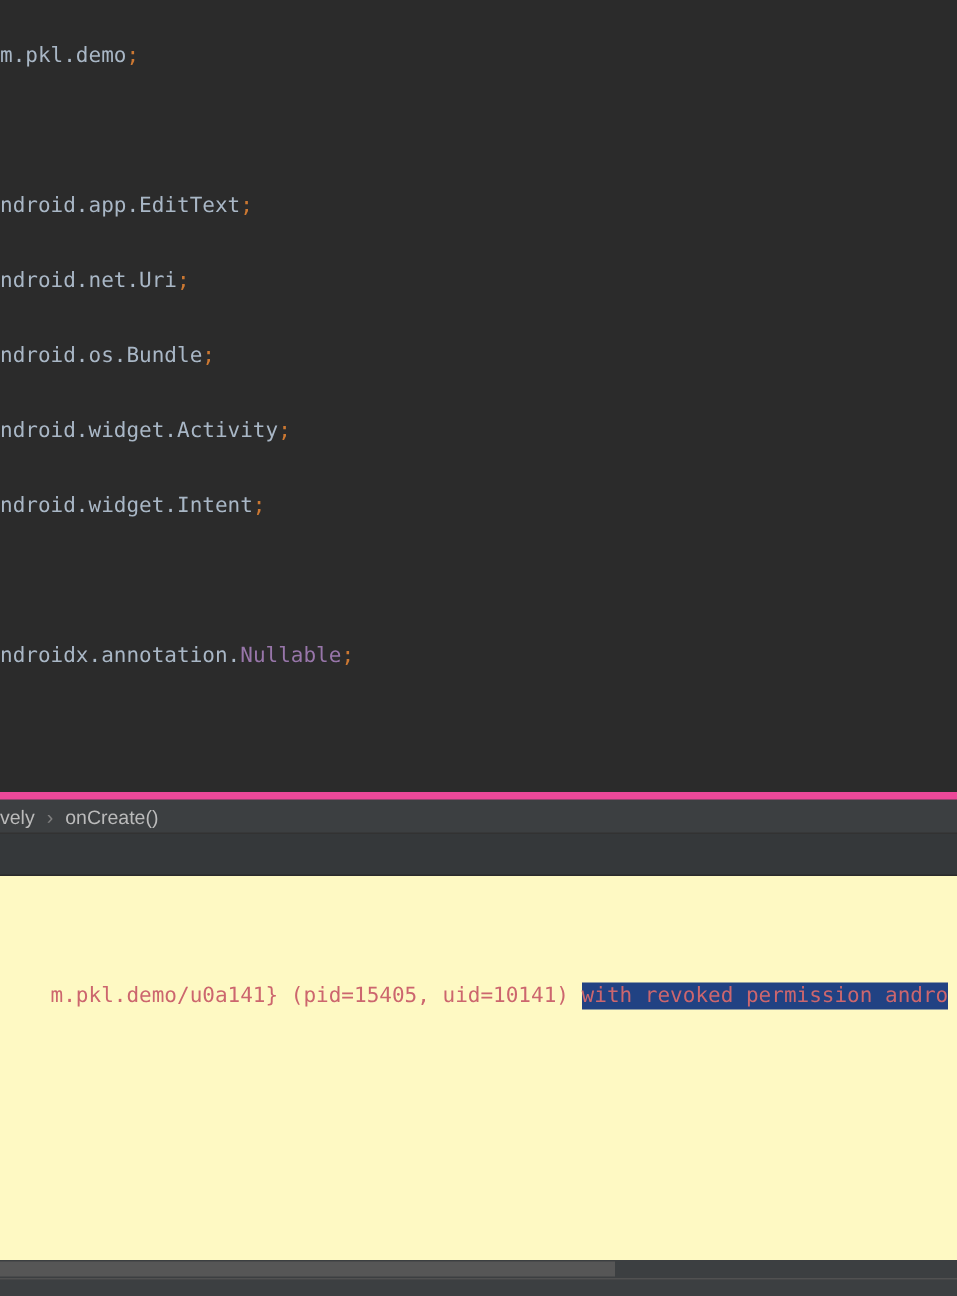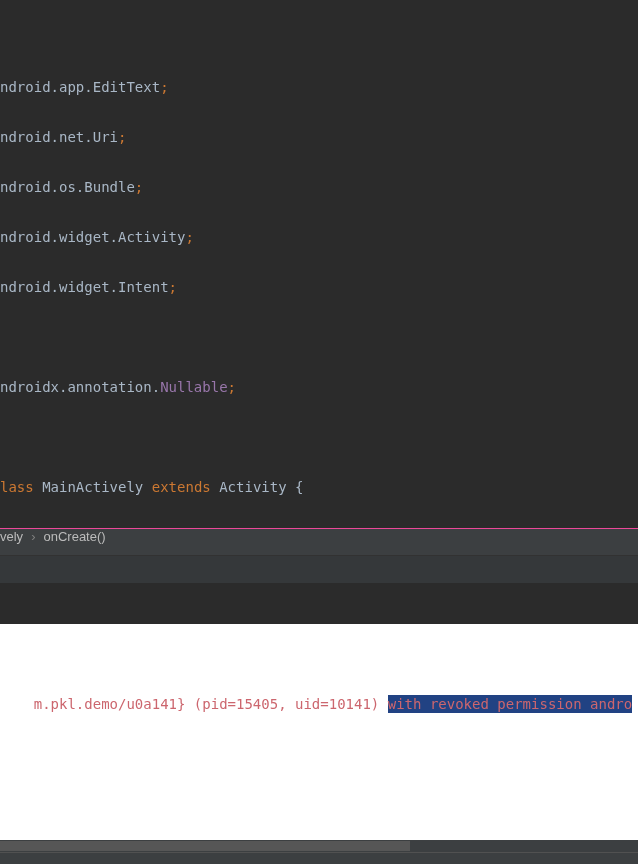--- a/index.html
+++ b/index.html
@@ -24,24 +24,24 @@
   .keyword { color: #cc7832; }
   .field   { color: #9876aa; }
   .anno    { color: #bbb529; }
   .punct   { color: #cc7832; }
   .breadcrumb {
     position: absolute;
     top: 528px;
     left: 0; right: 0;
     height: 28px;
     background: #3c3f41;
-    border-top: 1px solid #ec4899;
+    border-top: 5px solid #ec4899;
     border-bottom: 1px solid #323232;
     display: flex;
-    align-items: flex-start;
+    align-items: center;
     padding-left: 0;
     color: #bbbbbb;
     font-family: -apple-system, "Segoe UI", sans-serif;
     font-size: 13px;
   }
   .breadcrumb .chev {
     margin: 0 8px;
     color: #808080;
   }
   .console-strip {
@@ -50,22 +50,21 @@
     left: 0; right: 0;
     height: 28px;
     background: #35383a;
     border-bottom: 1px solid #2b2b2b;
   }
   .console-area {
     position: absolute;
     top: 584px;
     left: 0; right: 0;
     bottom: 24px;
-    background: #ffffff;
-    margin-top: 40px;
+    background: #fef9c3;
   }
   .console-line {
     position: absolute;
     top: 56px;
     left: 0;
     font-family: "Consolas","Monaco",monospace;
     font-size: 14px;
     white-space: pre;
     color: #a9b7c6;
   }
@@ -96,20 +95,21 @@
     left: 0; right: 0; bottom: 0;
     height: 12px;
     background: #3c3f41;
     border-top: 1px solid #515151;
   }
 </style>
 </head>
 <body>
 
 <div class="editor">
+<div class="line"><span class="plain">m.pkl.demo</span><span class="punct">;</span></div>
 <div class="line"></div>
 <div class="line"><span class="plain">ndroid.app.EditText</span><span class="punct">;</span></div>
 <div class="line"><span class="plain">ndroid.net.Uri</span><span class="punct">;</span></div>
 <div class="line"><span class="plain">ndroid.os.Bundle</span><span class="punct">;</span></div>
 <div class="line"><span class="plain">ndroid.widget.Activity</span><span class="punct">;</span></div>
 <div class="line"><span class="plain">ndroid.widget.Intent</span><span class="punct">;</span></div>
 <div class="line"></div>
 <div class="line"><span class="plain">ndroidx.annotation.</span><span class="field">Nullable</span><span class="punct">;</span></div>
 <div class="line"></div>
 <div class="line"><span class="keyword">lass </span><span class="plain">MainActively </span><span class="keyword">extends </span><span class="plain">Activity {</span></div>

